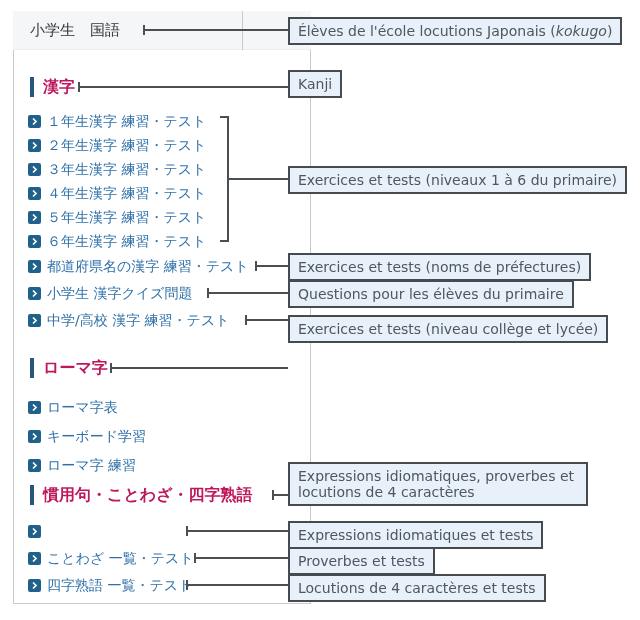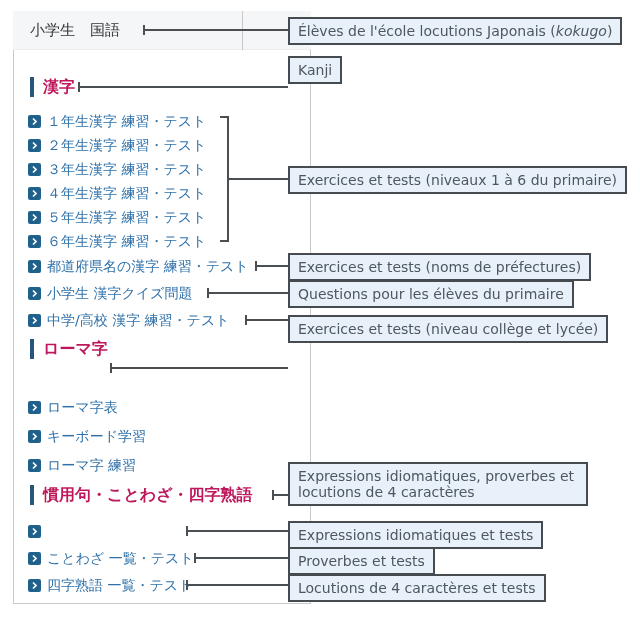--- a/index.html
+++ b/index.html
@@ -119,21 +119,21 @@
   </div>
   <div class="link" style="top:311px">
     <span class="chev">
         <svg width="9" height="9" viewBox="0 0 9 9">
           <path d="M3 1.5 L6 4.5 L3 7.5" stroke="#fff" stroke-width="1.7" fill="none"></path>
         </svg>
       </span>
     <span class="link-label">中学/高校 漢字 練習・テスト</span>
   </div>
 
-  <div class="section-heading" style="top:338px">
+  <div class="section-heading" style="top:357px">
     <span class="hbar"></span>
     <span class="h-label">ローマ字</span>
   </div>
 
   <div class="link" style="top:398px">
     <span class="chev">
         <svg width="9" height="9" viewBox="0 0 9 9">
           <path d="M3 1.5 L6 4.5 L3 7.5" stroke="#fff" stroke-width="1.7" fill="none"></path>
         </svg>
       </span>
@@ -213,21 +213,21 @@
   <div class="cline" style="left:186px;top:530px;width:102px"></div>
 
   <div class="ctick" style="left:194px;top:553px"></div>
   <div class="cline" style="left:194px;top:557px;width:94px"></div>
 
   <div class="ctick" style="left:186px;top:580px"></div>
   <div class="cline" style="left:186px;top:584px;width:102px"></div>
 
   <div class="callout" style="top:17px"><span>Élèves de l'école locutions  Japonais (</span><i>kokugo</i><span>)</span></div>
 
-  <div class="callout" style="top:56px">Kanji</div>
+  <div class="callout" style="top:70px">Kanji</div>
   <div class="callout" style="top:166px">Exercices et tests (niveaux 1 à 6 du primaire)</div>
   <div class="callout" style="top:253px">Exercices et tests (noms de préfectures)</div>
   <div class="callout" style="top:280px">Questions pour les élèves du primaire</div>
   <div class="callout" style="top:315px">Exercices et tests (niveau collège et lycée)</div>
 
 
   <div class="callout wrap" style="top:462px">Expressions idiomatiques, proverbes et locutions de 4 caractères</div>
   <div class="callout" style="top:521px">Expressions idiomatiques et tests</div>
   <div class="callout" style="top:547px">Proverbes et tests</div>
   <div class="callout" style="top:574px">Locutions de 4 caractères et tests</div>

